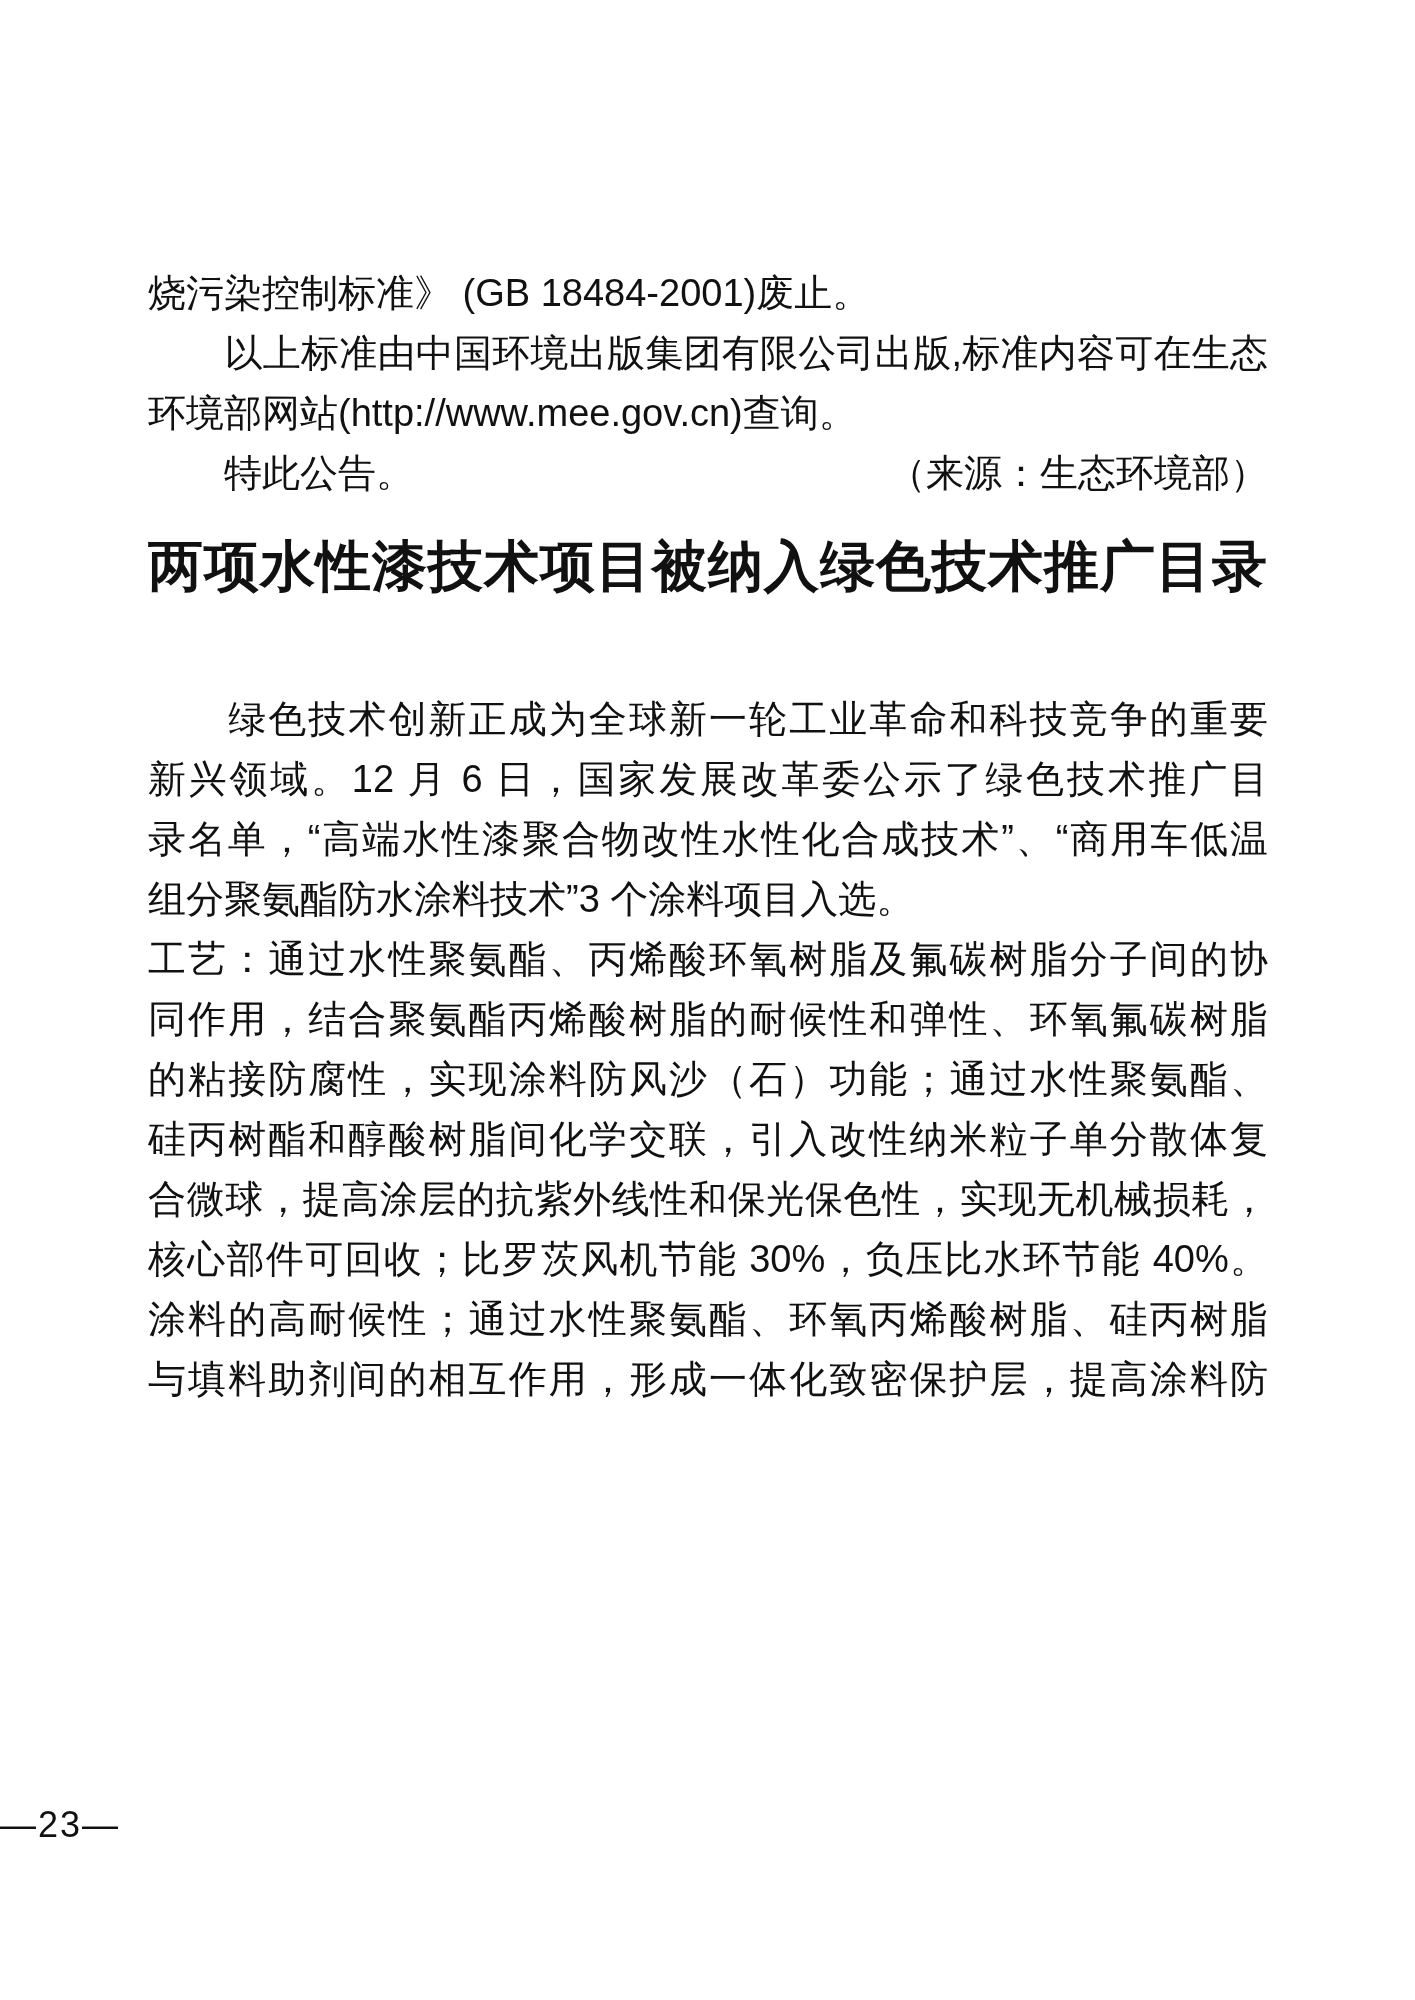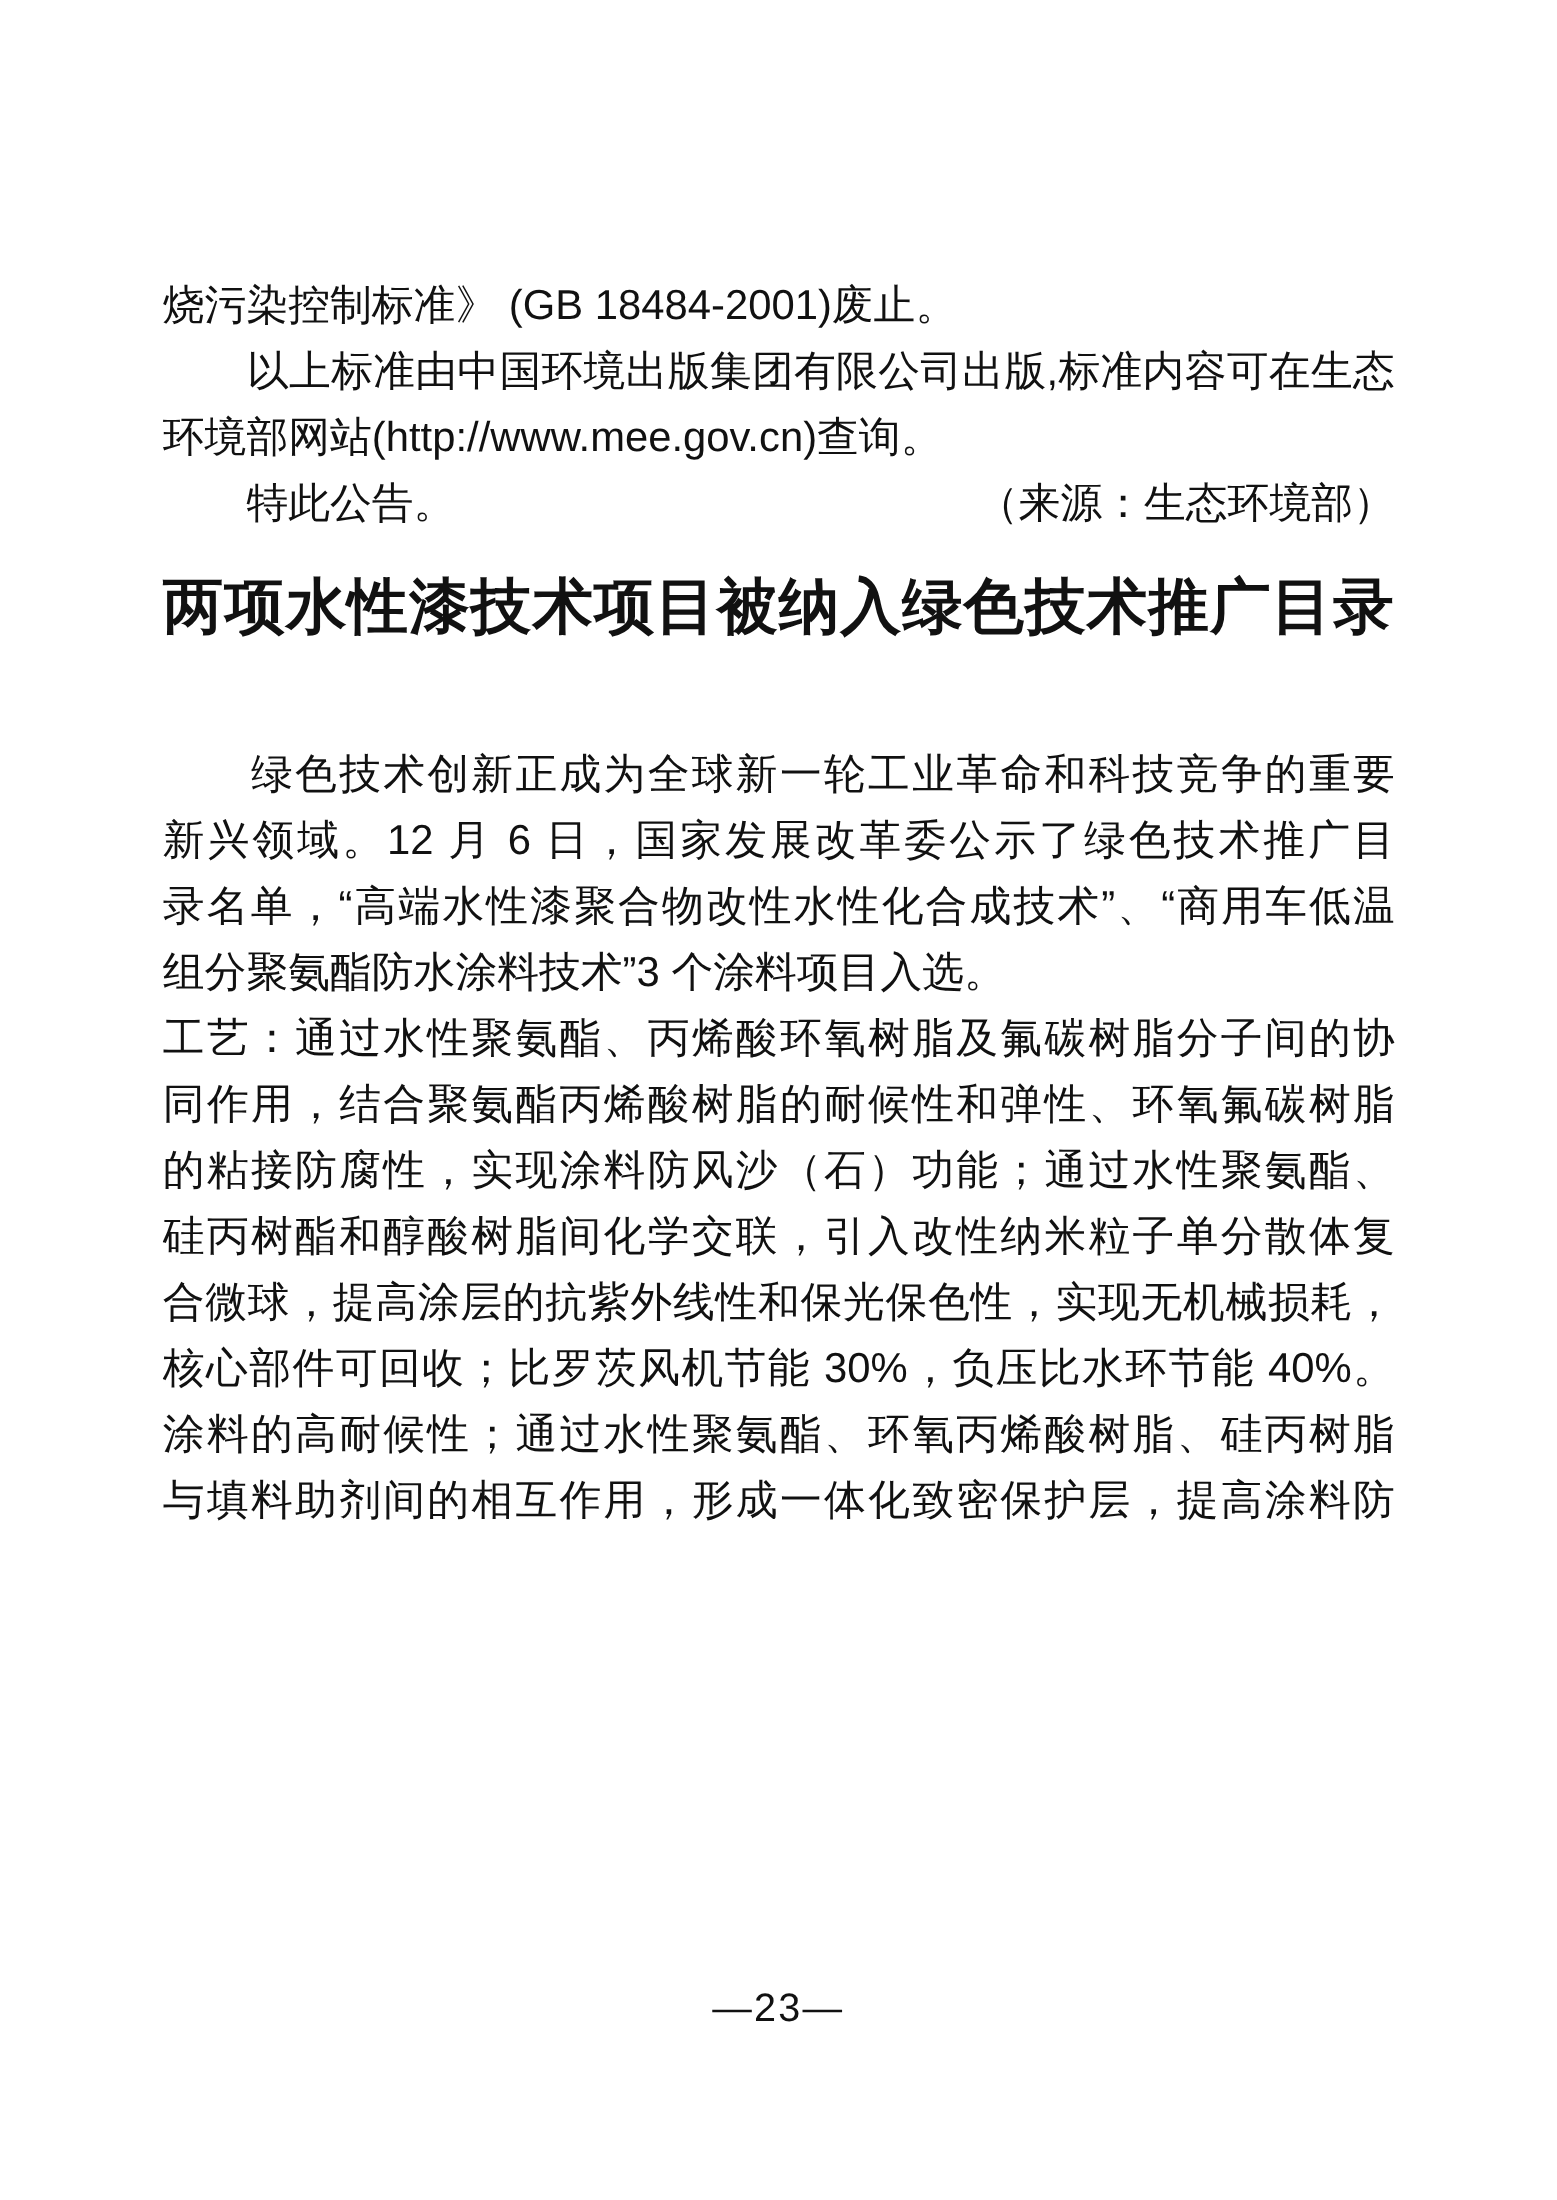--- a/index.html
+++ b/index.html
@@ -13,21 +13,21 @@
     height: 2000px;
     margin: 0 auto;
     background: #ffffff;
     color: #111111;
     font-family: "Liberation Sans", "DejaVu Sans", sans-serif;
     overflow: hidden;
   }
   .content {
     position: absolute;
     left: 148px;
-    top: 248px;
+    top: 263px;
     width: 1120px;
   }
   .para { margin: 0; padding: 0; }
   .line {
     font-size: 38px;
     line-height: 60px;
     height: 60px;
     text-align: justify;
     overflow: hidden;
   }
@@ -49,21 +49,21 @@
     font-weight: bold;
     font-size: 55px;
     letter-spacing: 1px;
     margin-bottom: 90px;
   }
   .page-number {
     position: absolute;
     left: 0;
     top: 1800px;
     width: 1415px;
-    text-align: center;
+    text-align: left;
     font-size: 36px;
     line-height: 50px;
     letter-spacing: 2px;
   }
 </style>
 </head>
 <body>
 
 <div class="page">
   <div class="content">

